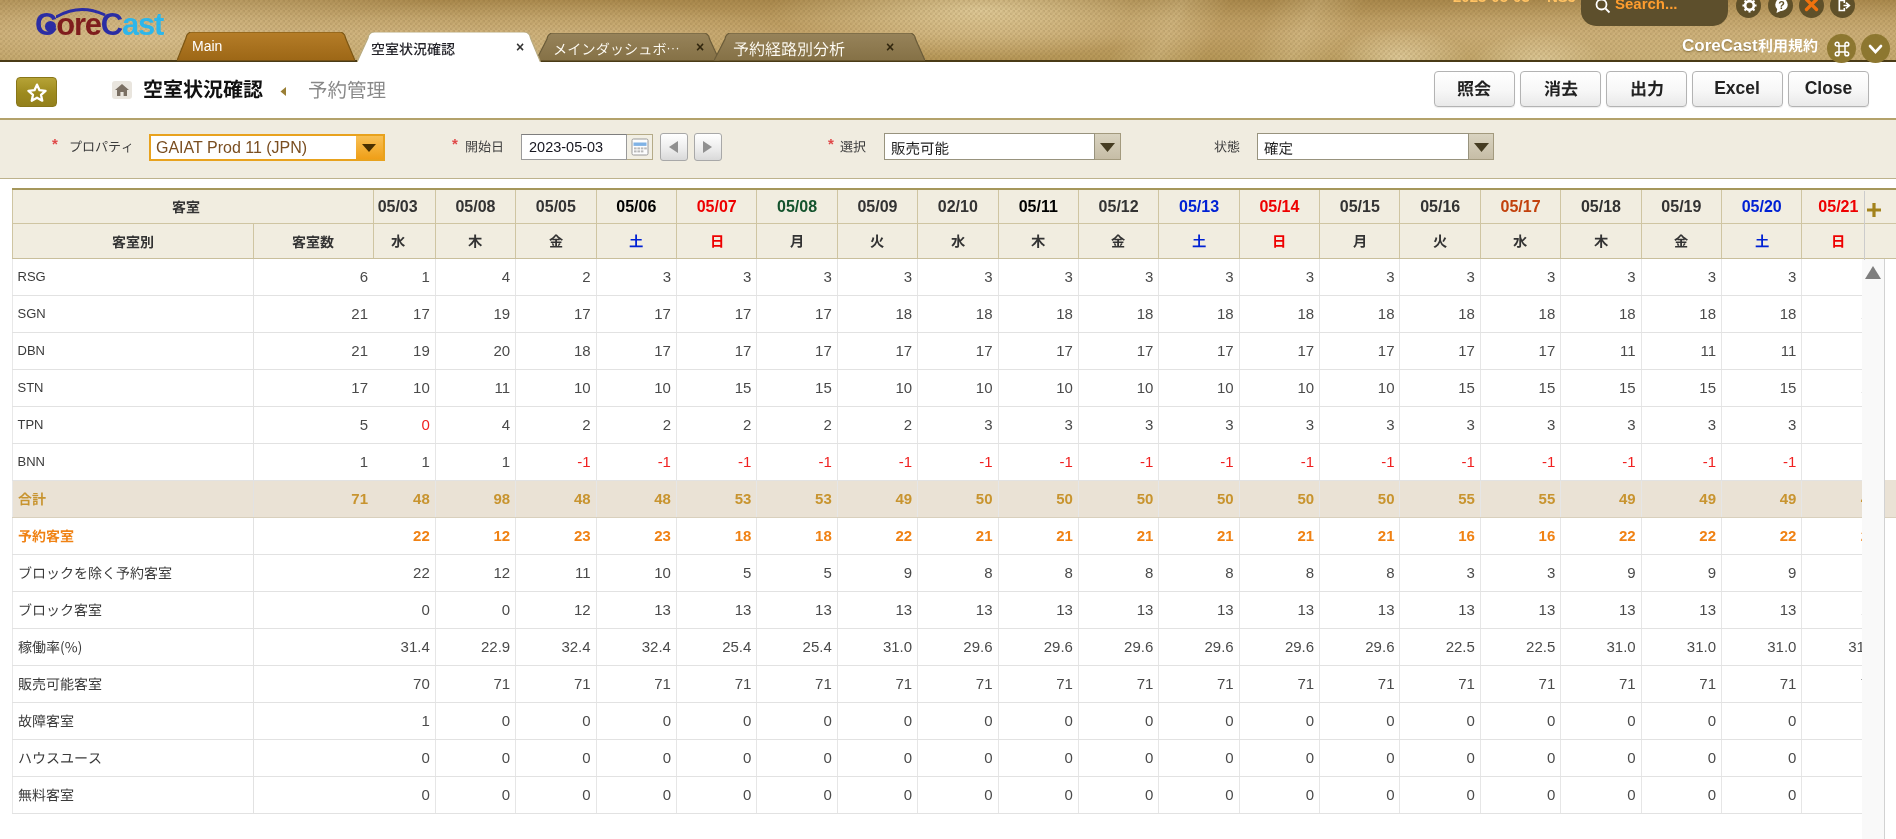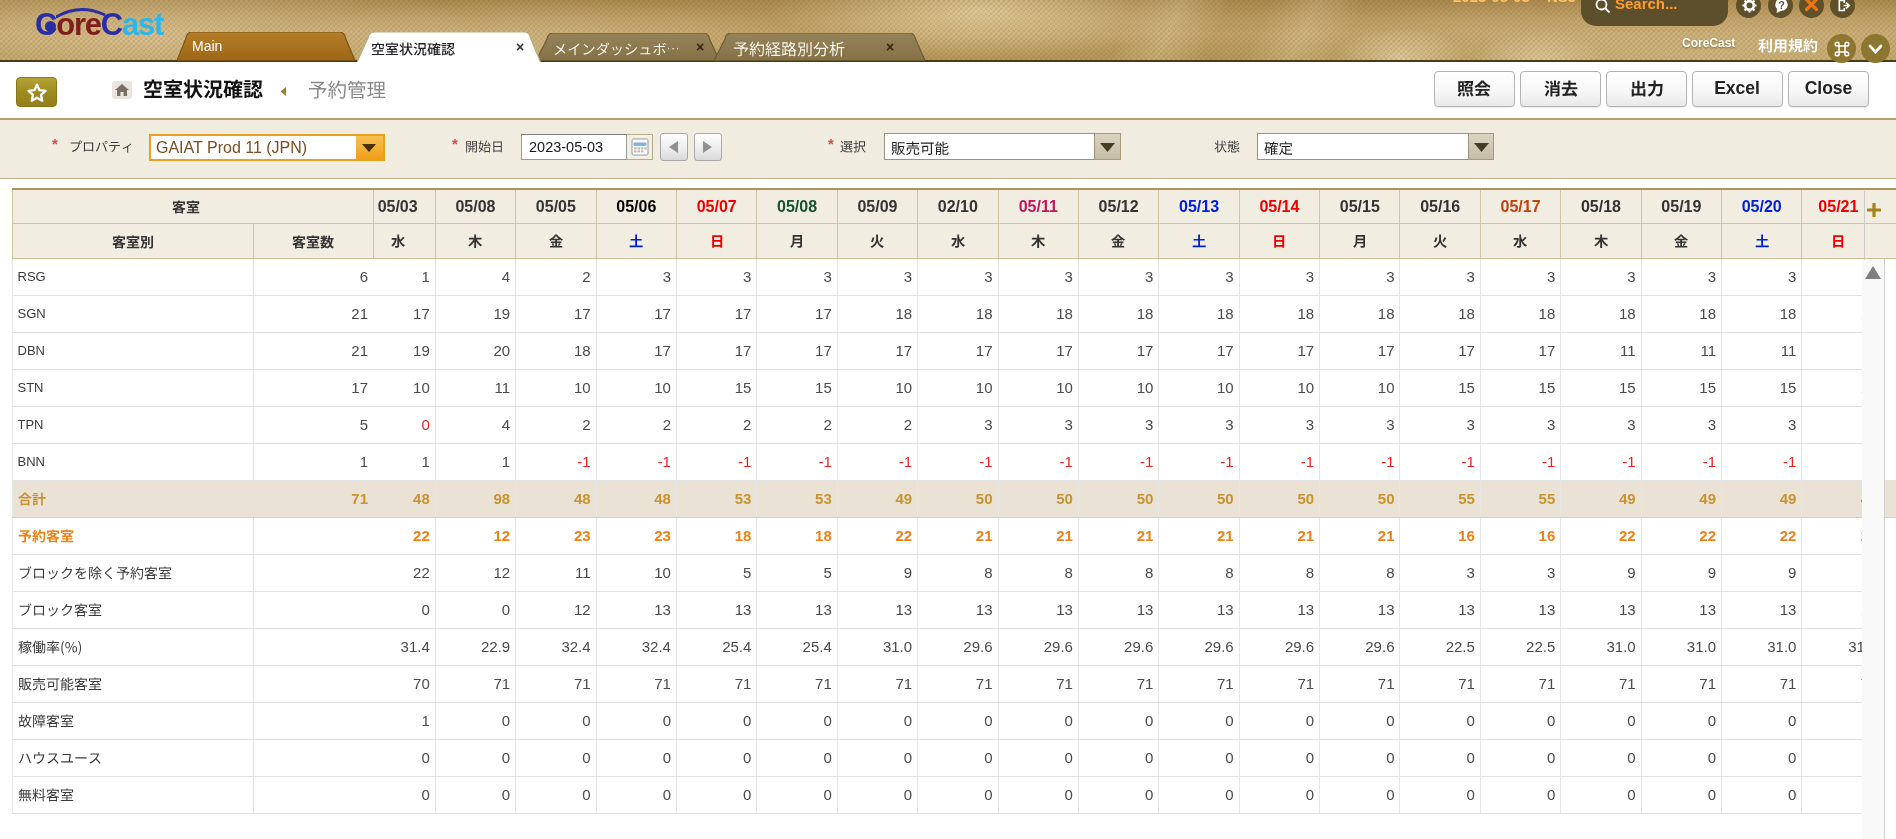--- a/index.html
+++ b/index.html
@@ -69,21 +69,21 @@
 <svg class="abs" style="left:1804px;top:-3px" width="15" height="15" viewBox="0 0 18 18">
       <g stroke="#f0720e" stroke-width="4" stroke-linecap="round">
         <line x1="3" y1="3" x2="15" y2="15"></line>
         <line x1="15" y1="3" x2="3" y2="15"></line>
       </g>
     </svg>
 <svg class="abs" style="left:1835.5px;top:-2.5px" width="15" height="15" viewBox="0 0 18 18">
       <path d="M3 2 h8 v4 h-2 V4 H5 v10 h4 v-2 h2 v4 H3 Z" fill="#fff"></path>
       <path d="M9 9 h6 M12 5.5 L16 9 L12 12.5" stroke="#fff" stroke-width="2" fill="none"></path>
     </svg>
-<div class="abs" style="left:1682px;top:36px;width:130px;height:20px;color:#fff;font-weight:bold;font-size:12px;text-shadow:0 1px 2px rgba(90,70,20,.6)">CoreCast&nbsp;</div>
+<div class="abs" style="left:1682px;top:36px;width:130px;height:20px;color:#fff;font-weight:bold;font-size:17px;text-shadow:0 1px 2px rgba(90,70,20,.6)">CoreCast&nbsp;</div>
     <div style="position:absolute;left:1758px;top:37.5px;width:60px;height:15px">
       <svg width="60.0" height="15.0" viewBox="0 0 60.0 15.0" style="overflow:visible">
         <path d="M0.7 4.9H7.8V6.6H0.7ZM8.6 2.3H10.3V10.7H8.6ZM3.5 1.9H5.3V14.5H3.5ZM12.1 0.7H13.9V12.3Q13.9 13.1 13.7 13.6Q13.6 14 13.1 14.2Q12.6 14.4 11.9 14.5Q11.1 14.5 10.1 14.5Q10 14.3 9.9 13.9Q9.8 13.6 9.7 13.3Q9.6 12.9 9.5 12.7Q10.2 12.7 10.8 12.7Q11.5 12.7 11.7 12.7Q11.9 12.7 12 12.6Q12.1 12.5 12.1 12.3ZM6.5 0.5 7.8 1.9Q6.9 2.3 5.7 2.6Q4.6 2.9 3.4 3.1Q2.2 3.3 1 3.5Q1 3.2 0.8 2.8Q0.6 2.3 0.5 2.1Q1.3 1.9 2.1 1.8Q3 1.6 3.8 1.4Q4.6 1.2 5.3 1Q6 0.8 6.5 0.5ZM3.5 5.7 4.7 6.2Q4.4 7.1 4.1 8Q3.7 8.9 3.2 9.7Q2.8 10.6 2.3 11.4Q1.8 12.1 1.2 12.7Q1.1 12.4 1 12.1Q0.8 11.8 0.6 11.4Q0.5 11.1 0.3 10.9Q0.8 10.4 1.3 9.8Q1.7 9.2 2.2 8.5Q2.6 7.8 2.9 7.1Q3.3 6.4 3.5 5.7ZM5 7.2Q5.2 7.4 5.6 7.7Q6 8 6.5 8.4Q7 8.8 7.4 9.1Q7.7 9.4 7.9 9.5L6.9 11.1Q6.6 10.8 6.3 10.4Q5.9 10 5.5 9.6Q5.1 9.2 4.7 8.8Q4.4 8.4 4.1 8.2ZM18.2 1.5H27.4V3.2H18.2ZM18.2 4.9H27.4V6.6H18.2ZM18.1 8.5H27.5V10.2H18.1ZM17.1 1.5H18.9V6.9Q18.9 7.7 18.8 8.8Q18.7 9.8 18.5 10.9Q18.3 12 17.9 12.9Q17.5 13.9 16.8 14.6Q16.6 14.5 16.4 14.2Q16.1 14 15.8 13.8Q15.5 13.6 15.3 13.5Q16 12.8 16.3 12Q16.7 11.1 16.9 10.3Q17 9.4 17.1 8.5Q17.1 7.6 17.1 6.8ZM26.7 1.5H28.5V12.4Q28.5 13.1 28.3 13.5Q28.2 13.9 27.7 14.2Q27.3 14.4 26.5 14.4Q25.8 14.5 24.8 14.5Q24.8 14.1 24.6 13.6Q24.4 13.1 24.2 12.7Q24.7 12.8 25.1 12.8Q25.5 12.8 25.9 12.8Q26.2 12.8 26.4 12.8Q26.6 12.8 26.6 12.7Q26.7 12.6 26.7 12.4ZM21.7 2.1H23.6V14.4H21.7ZM30.8 2.8H36.3V4.3H30.8ZM30.6 6.2H36.6V7.9H30.6ZM32.8 0.6H34.5V6Q34.5 7.1 34.4 8.2Q34.3 9.4 34 10.5Q33.7 11.6 33.1 12.6Q32.5 13.6 31.6 14.4Q31.5 14.2 31.3 13.9Q31.1 13.7 30.8 13.4Q30.6 13.2 30.4 13.1Q31.2 12.5 31.7 11.6Q32.2 10.7 32.4 9.8Q32.6 8.8 32.7 7.9Q32.8 6.9 32.8 6ZM34.2 8.1Q34.4 8.3 34.6 8.5Q34.9 8.8 35.2 9.2Q35.6 9.5 35.9 9.9Q36.2 10.3 36.4 10.6Q36.7 10.8 36.8 11L35.6 12.3Q35.4 11.9 35 11.5Q34.7 11 34.4 10.6Q34 10.1 33.7 9.7Q33.4 9.2 33.1 9ZM38.7 4.9V5.8H42V4.9ZM38.7 7.2V8.1H42V7.2ZM38.7 2.6V3.4H42V2.6ZM37 1H43.7V9.7H37ZM40.5 9.1H42.1V12.2Q42.1 12.5 42.2 12.6Q42.2 12.7 42.4 12.7Q42.4 12.7 42.5 12.7Q42.6 12.7 42.7 12.7Q42.8 12.7 42.9 12.7Q43 12.7 43.1 12.6Q43.1 12.5 43.2 12.1Q43.2 11.7 43.2 10.9Q43.4 11 43.6 11.2Q43.9 11.3 44.2 11.4Q44.5 11.5 44.7 11.6Q44.6 12.6 44.4 13.2Q44.3 13.8 43.9 14Q43.6 14.2 43.1 14.2Q43 14.2 42.8 14.2Q42.7 14.2 42.6 14.2Q42.4 14.2 42.3 14.2Q42.2 14.2 42.1 14.2Q41.4 14.2 41.1 14.1Q40.7 13.9 40.6 13.4Q40.5 13 40.5 12.3ZM38 9.4H39.7Q39.6 10.3 39.4 11Q39.2 11.8 38.9 12.5Q38.5 13.1 37.8 13.6Q37.1 14.2 36.1 14.6Q36 14.2 35.7 13.8Q35.4 13.4 35.1 13.2Q36.3 12.8 36.9 12.3Q37.5 11.7 37.7 11Q37.9 10.3 38 9.4ZM52.4 7.2 53.8 6.5Q54.2 7 54.6 7.6Q55 8.2 55.3 8.8Q55.6 9.4 55.8 9.9L54.2 10.7Q54.1 10.3 53.8 9.6Q53.5 9 53.1 8.4Q52.8 7.8 52.4 7.2ZM52.9 3H58.3V4.7H52.9ZM57.5 3H59.3Q59.3 3 59.3 3.2Q59.3 3.3 59.3 3.5Q59.3 3.7 59.2 3.8Q59.2 6.3 59.1 8.1Q59 9.8 58.9 10.9Q58.8 12 58.6 12.7Q58.4 13.3 58.2 13.6Q57.9 14.1 57.5 14.2Q57.2 14.4 56.7 14.5Q56.3 14.5 55.7 14.5Q55 14.5 54.4 14.5Q54.4 14.1 54.2 13.6Q54 13.1 53.8 12.7Q54.5 12.8 55.1 12.8Q55.7 12.8 56 12.8Q56.2 12.8 56.4 12.7Q56.5 12.7 56.6 12.5Q56.8 12.3 57 11.7Q57.1 11.1 57.2 10Q57.3 9 57.4 7.3Q57.4 5.7 57.5 3.4ZM53 0.4 54.9 0.9Q54.5 2 54.1 3Q53.7 4.1 53.1 5Q52.6 6 52 6.7Q51.9 6.5 51.6 6.3Q51.3 6.1 51 5.9Q50.7 5.7 50.4 5.6Q51 5 51.5 4.1Q52 3.3 52.4 2.4Q52.7 1.4 53 0.4ZM47.7 0.5 49.3 1Q49 1.6 48.7 2.2Q48.3 2.8 48 3.4Q47.7 3.9 47.4 4.4L46.2 3.9Q46.5 3.4 46.7 2.8Q47 2.2 47.3 1.6Q47.5 1 47.7 0.5ZM49.5 2.2 51 2.9Q50.5 3.7 49.8 4.7Q49.2 5.6 48.5 6.5Q47.9 7.3 47.3 8L46.2 7.4Q46.6 6.9 47.1 6.3Q47.5 5.6 48 4.9Q48.4 4.2 48.8 3.5Q49.2 2.8 49.5 2.2ZM45.4 4 46.2 2.8Q46.6 3.1 47.1 3.5Q47.5 4 47.8 4.4Q48.2 4.8 48.4 5.1L47.5 6.5Q47.3 6.1 46.9 5.7Q46.6 5.3 46.2 4.8Q45.8 4.4 45.4 4ZM49.1 5.9 50.4 5.3Q50.7 5.8 51 6.4Q51.3 6.9 51.5 7.5Q51.7 8 51.8 8.5L50.4 9.1Q50.3 8.7 50.1 8.1Q49.9 7.6 49.7 7Q49.4 6.4 49.1 5.9ZM45.4 7.1Q46.4 7 47.9 7Q49.3 6.9 50.9 6.8L50.9 8.3Q49.4 8.4 48 8.5Q46.6 8.6 45.5 8.6ZM49.4 9.6 50.7 9.2Q51 9.9 51.3 10.7Q51.6 11.5 51.7 12L50.3 12.5Q50.2 11.9 49.9 11.1Q49.7 10.3 49.4 9.6ZM46 9.3 47.5 9.5Q47.4 10.6 47.2 11.7Q46.9 12.7 46.6 13.4Q46.4 13.3 46.2 13.2Q45.9 13.1 45.7 13Q45.4 12.8 45.2 12.8Q45.6 12.1 45.8 11.2Q45.9 10.2 46 9.3ZM47.8 7.9H49.4V14.6H47.8Z" fill="#ffffff"></path>
       </svg>
     </div>
 <div class="abs" style="left:1827px;top:34px;width:29px;height:29px;border-radius:50%;background:#8d7730"></div>
 <div class="abs" style="left:1860.5px;top:34px;width:29px;height:29px;border-radius:50%;background:#8d7730"></div>
 <svg class="abs" style="left:1833.5px;top:40.5px" width="16" height="16" viewBox="0 0 16 16">
       <path d="M5 5 V3.2 A1.9 1.9 0 1 0 3.1 5.1 L5 5 M5 5 H11 M11 5 V3.2 A1.9 1.9 0 1 1 12.9 5.1 L11 5 M5 5 V11 M11 5 V11 M5 11 H3.2 A1.9 1.9 0 1 0 5.1 12.9 L5 11 M11 11 H12.8 A1.9 1.9 0 1 1 10.9 12.9 L11 11 M5 11 H11" fill="none" stroke="#fff" stroke-width="1.5"></path>
     </svg>
@@ -300,21 +300,21 @@
               <path d="M5.2 3.1 7 3.4Q6.2 4.5 5.1 5.5Q4 6.4 2.4 7.2Q2.2 7 2.1 6.7Q1.9 6.5 1.7 6.3Q1.4 6.1 1.2 5.9Q2.7 5.4 3.7 4.6Q4.7 3.8 5.2 3.1ZM5.6 4H9.8V5.3H4.5ZM9.3 4H9.6L9.9 3.9L11 4.6Q10.3 5.8 9.3 6.7Q8.2 7.6 6.9 8.2Q5.6 8.9 4.2 9.4Q2.7 9.9 1.2 10.2Q1.1 9.8 0.8 9.4Q0.6 8.9 0.4 8.7Q1.8 8.5 3.2 8.1Q4.5 7.7 5.7 7.1Q6.9 6.6 7.8 5.8Q8.8 5.1 9.3 4.2ZM4.9 4.9Q5.8 5.9 7.1 6.5Q8.4 7.2 10 7.6Q11.7 8.1 13.6 8.3Q13.4 8.5 13.2 8.7Q13 9 12.8 9.3Q12.6 9.6 12.5 9.9Q10.6 9.6 8.9 9.1Q7.2 8.5 5.9 7.6Q4.5 6.8 3.5 5.6ZM3 9.2H11.1V13.5H9.4V10.6H4.7V13.6H3ZM3.9 11.8H10.2V13.1H3.9ZM6.1 0.4H7.8V2.4H6.1ZM1 1.6H13V4.7H11.3V3.1H2.6V4.7H1ZM20.1 7.9H21.8V12.3H20.1ZM16.4 3.9H25.6V5.3H16.4ZM14.8 11.7H27.3V13.2H14.8ZM16 9.2H26.2V10.6H16ZM18.7 4.7 20.4 5.1Q20.2 5.6 19.9 6Q19.6 6.5 19.3 6.9Q19 7.3 18.8 7.7L17.4 7.3Q17.6 6.9 17.9 6.5Q18.1 6 18.3 5.5Q18.5 5.1 18.7 4.7ZM15.8 6.6Q17 6.6 18.5 6.6Q20 6.6 21.7 6.5Q23.4 6.5 25.1 6.5L25 7.9Q23.4 7.9 21.7 8Q20.1 8 18.6 8.1Q17.1 8.1 15.9 8.1ZM22.4 5.9 23.6 5.1Q24.1 5.4 24.7 5.9Q25.3 6.4 25.8 6.9Q26.4 7.3 26.7 7.8L25.4 8.7Q25.1 8.3 24.6 7.8Q24.1 7.3 23.5 6.8Q22.9 6.3 22.4 5.9ZM20.1 0.4H21.8V2.4H20.1ZM14.8 1.3H27.2V4.3H25.5V2.9H16.5V4.3H14.8Z" fill="#333"></path>
             </svg></th>
           <th style="padding-right:13px;color:#333333">05/03</th>
           <th style="color:#333333">05/08</th>
           <th style="color:#333333">05/05</th>
           <th style="color:#000000">05/06</th>
           <th style="color:#ee0000">05/07</th>
           <th style="color:#14532d">05/08</th>
           <th style="color:#333333">05/09</th>
           <th style="color:#333333">02/10</th>
-          <th style="color:#be185d">05/11</th>
+          <th style="color:#000000">05/11</th>
           <th style="color:#333333">05/12</th>
           <th style="color:#0021d4">05/13</th>
           <th style="color:#ee0000">05/14</th>
           <th style="color:#333333">05/15</th>
           <th style="color:#333333">05/16</th>
           <th style="color:#c2410c">05/17</th>
           <th style="color:#333333">05/18</th>
           <th style="color:#333333">05/19</th>
           <th style="color:#0021d4">05/20</th>
           <th style="border-right:none;padding-right:8px;color:#ee0000">05/21</th>

